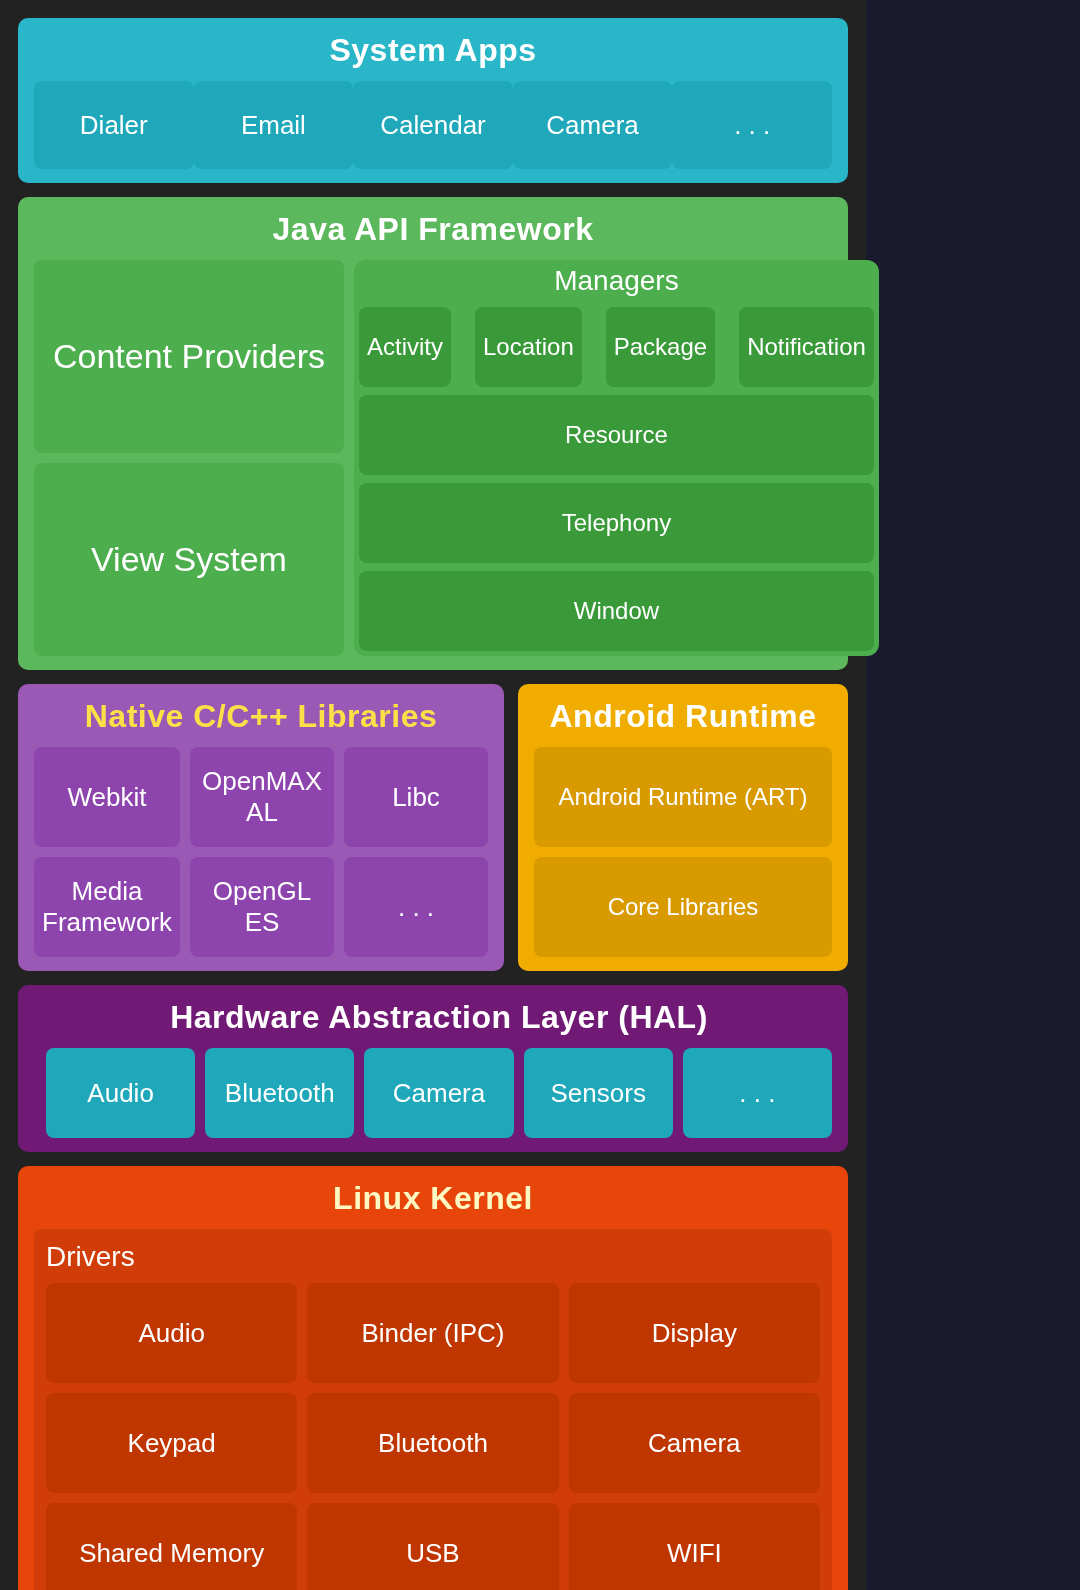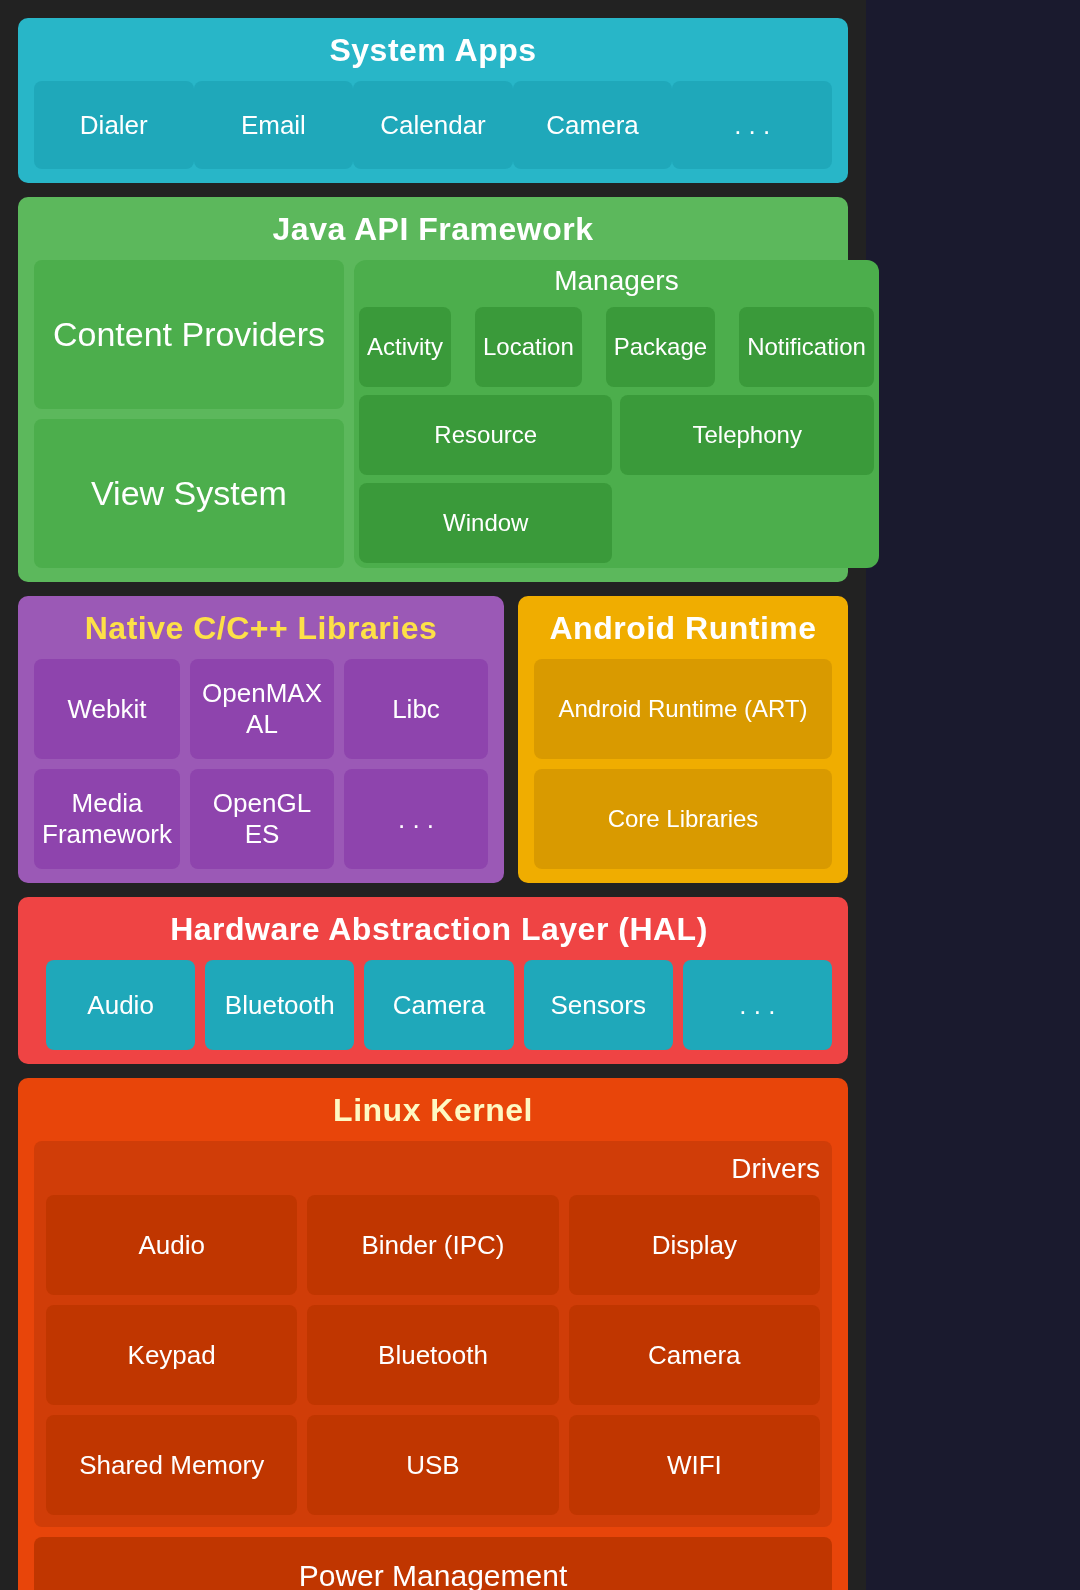--- a/index.html
+++ b/index.html
@@ -78,21 +78,21 @@
       margin-bottom: 10px;
     }
     .managers-grid {
       display: grid;
       grid-template-columns: repeat(4, 1fr);
       gap: 24px;
       margin-bottom: 8px;
     }
     .managers-grid2 {
       display: grid;
-      grid-template-columns: repeat(2, 1fr);
+      grid-template-columns: repeat(1, 1fr);
       gap: 8px;
     }
     .managers-grid .cell,
     .managers-grid2 .cell {
       background: #3a9a3a;
       min-height: 80px;
       font-size: 24px;
     }
 
     
@@ -121,42 +121,42 @@
       gap: 10px;
     }
     .runtime-cells .cell {
       background: #d99a00;
       min-height: 100px;
       font-size: 24px;
       flex: 1;
     }
 
     
-    .hal { background: #ef4444; padding-left: 28px; }
+    .hal { background: #701a75; padding-left: 28px; }
     .hal-grid {
       display: grid;
       grid-template-columns: repeat(5, 1fr);
       gap: 10px;
     }
     .hal-grid .cell {
       background: #1fa8ba;
       min-height: 90px;
       font-size: 26px;
     }
 
     
     .linux-kernel { background: #e8450a; }
     .linux-kernel .layer-title { color: #fef9c3; }
     .drivers-section {
       background: #d03d08;
       border-radius: 8px;
       padding: 12px;
     }
     .drivers-title {
-      text-align: right;
+      text-align: left;
       font-size: 28px;
       margin-bottom: 10px;
     }
     .drivers-grid {
       display: grid;
       grid-template-columns: repeat(3, 1fr);
       gap: 10px;
     }
     .drivers-grid .cell {
       background: #c03600;

